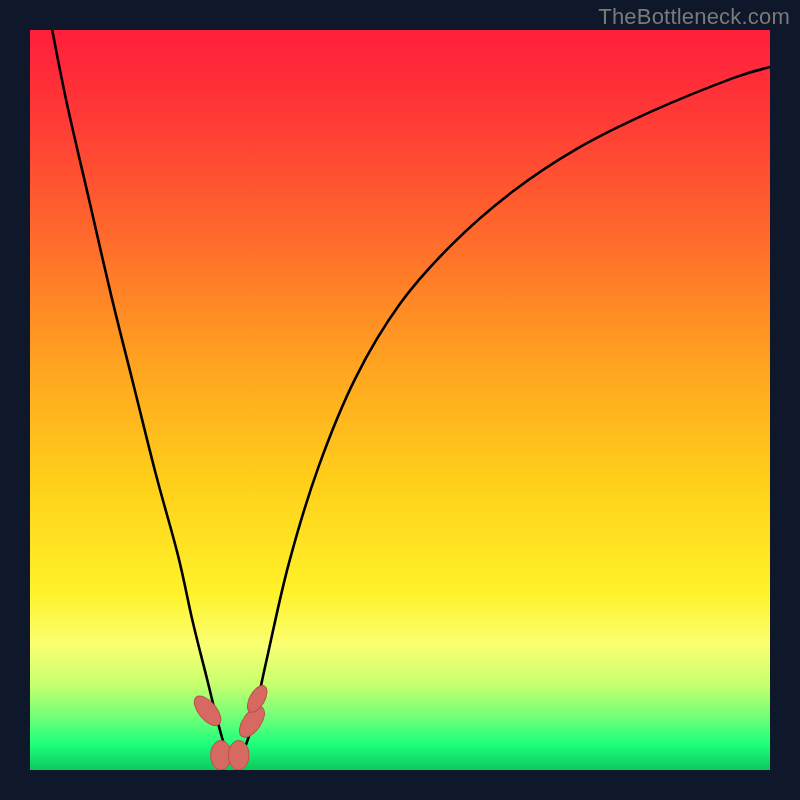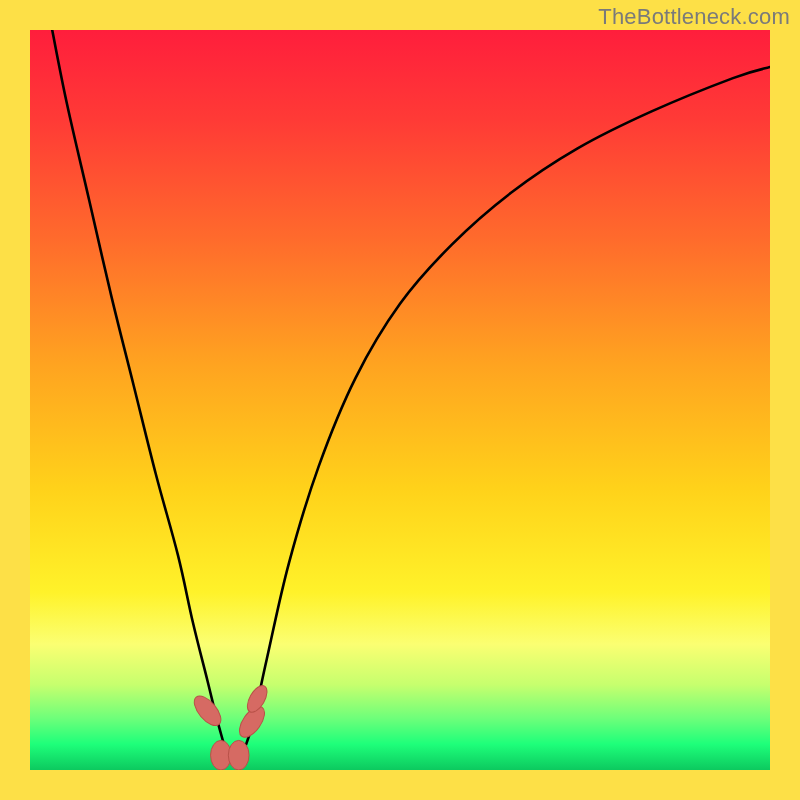--- a/index.html
+++ b/index.html
@@ -8,21 +8,21 @@
     width: 800px;
     height: 800px;
     background: #000;
     overflow: hidden;
     font-family: Arial, Helvetica, sans-serif;
   }
   .stage {
     position: relative;
     width: 800px;
     height: 800px;
-    background: #fde047;
+    background: #0f172a;
   }
   .watermark {
     position: absolute;
     top: 4px;
     right: 10px;
     color: #7a7a7a;
     font-size: 22px;
     font-weight: 500;
     z-index: 50;
     letter-spacing: 0.2px;

